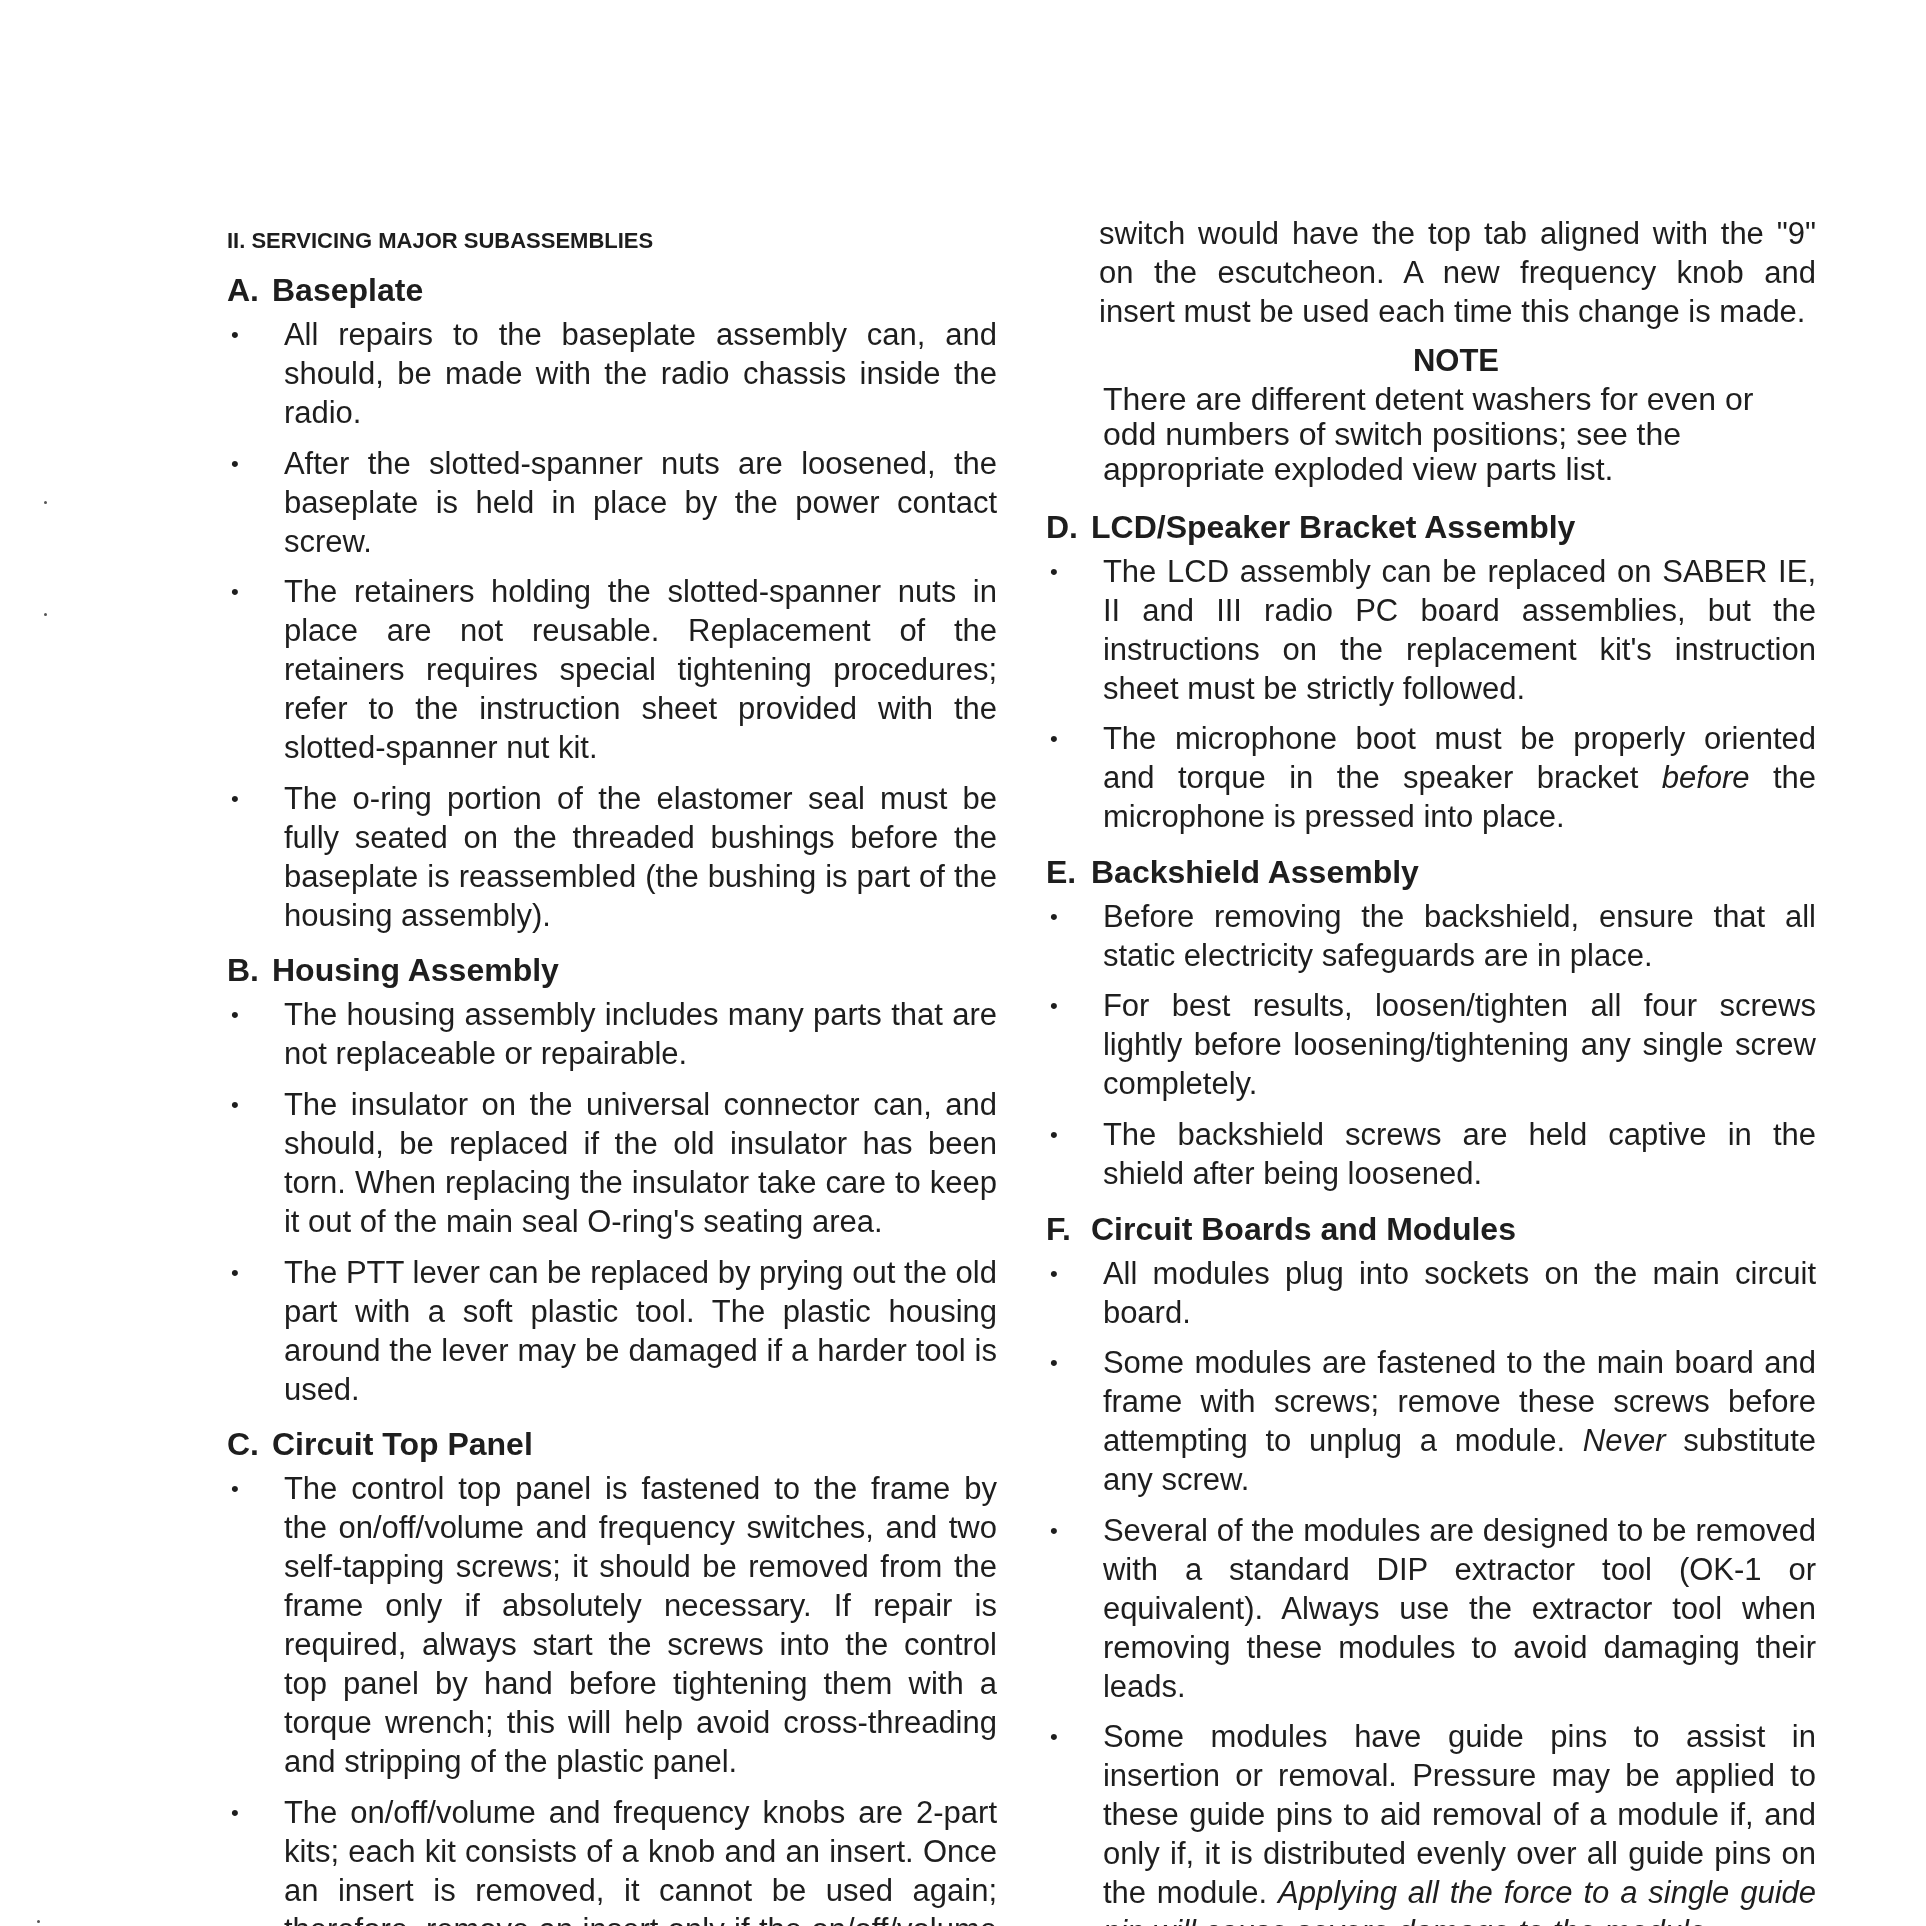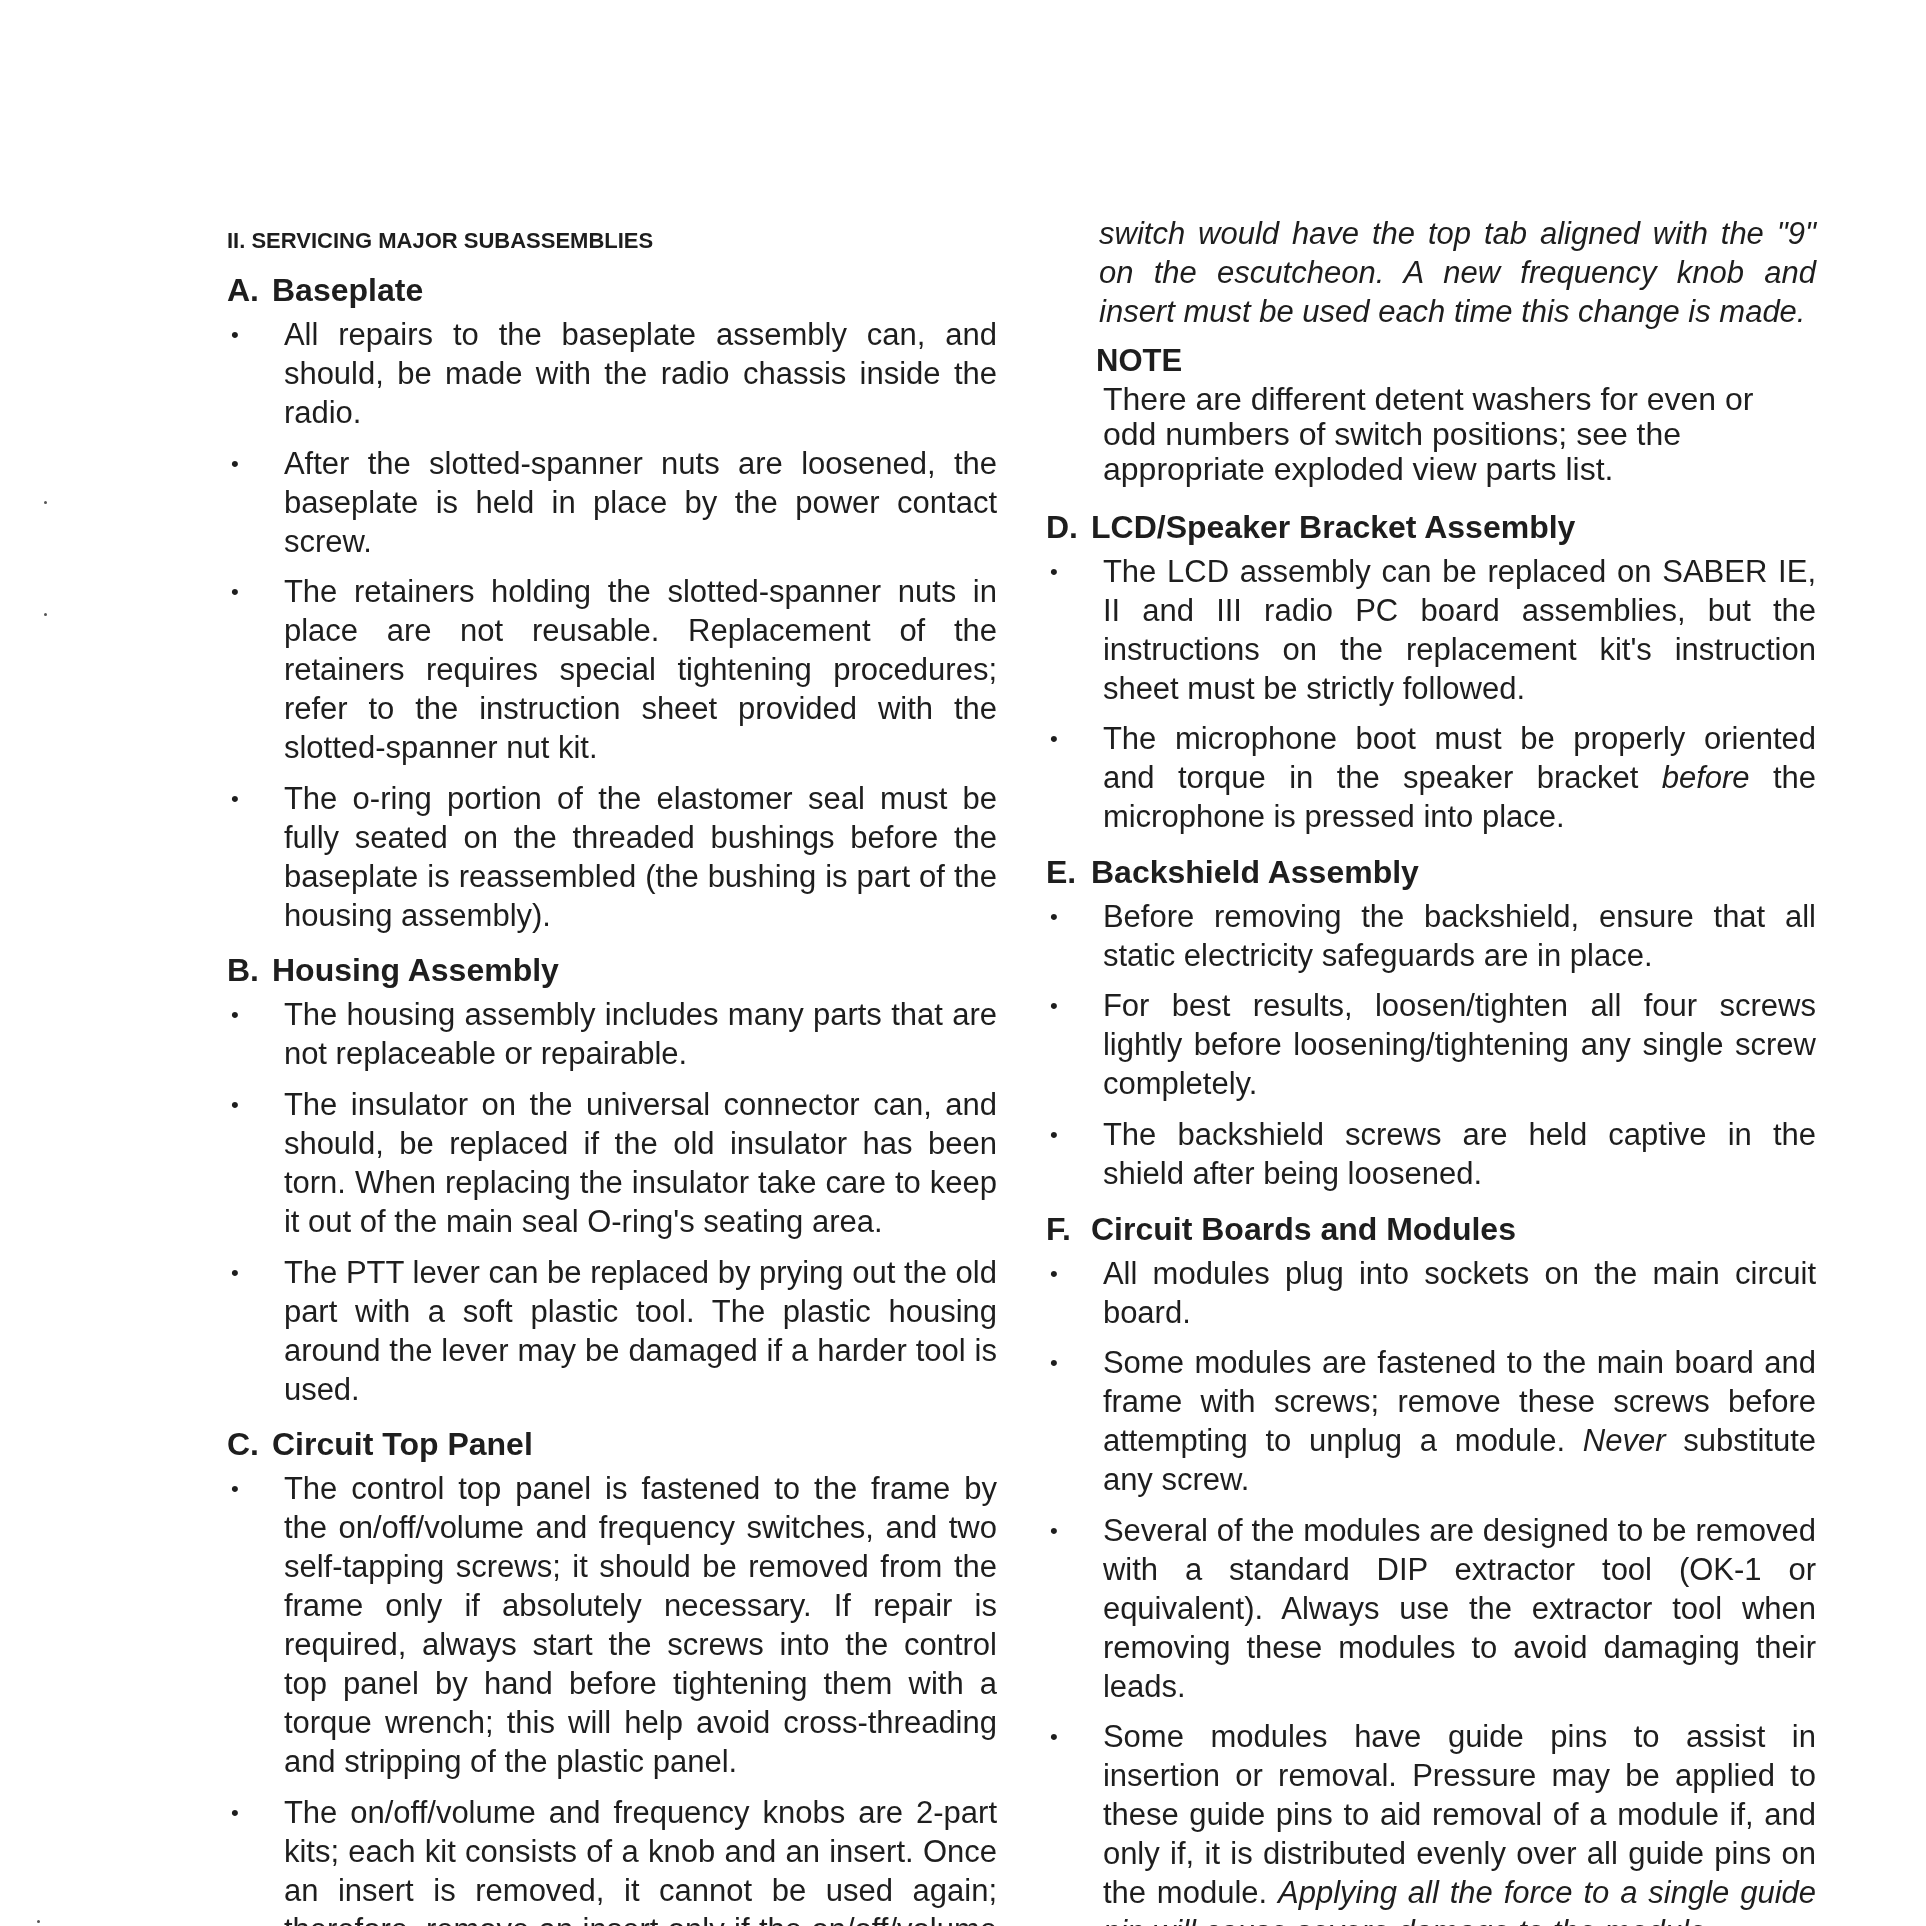--- a/index.html
+++ b/index.html
@@ -7,22 +7,22 @@
          font-family:"Liberation Sans", sans-serif; color:#1e1e1e; }
   .col { position:absolute; top:216px; }
   .col-left { left:227px; width:770px; }
   .col-right { left:1046px; width:770px; top:214px; }
   .h1 { font-weight:bold; font-size:22px; line-height:50px; margin:0; }
   .h2 { font-weight:bold; font-size:32px; line-height:49px; margin:0; display:flex; }
   .h2 .num { width:45px; flex:none; }
   .item { display:flex; font-size:31px; line-height:39px; margin:0 0 11.6px 0; text-align:justify; }
   .item .bullet { width:53px; flex:none; padding-left:3.9px; font-size:22.3px; }
   .item .txt { flex:1; }
-  .para { font-size:31px; line-height:39px; margin:0 0 9.2px 53px; text-align:justify;font-style:italic; }
-  .note-title { font-weight:bold; font-size:31px; line-height:42px; margin:2.3px 0 0 50px; }
+  .para { font-size:31px; line-height:39px; margin:0 0 9.2px 53px; text-align:justify; }
+  .note-title { font-weight:bold; font-size:31px; line-height:42px; text-align:center; margin:2.3px 0 0 50px; }
   .note-body { font-size:32px; line-height:35px; margin:0 0 15.4px 57px; padding-right:62px; }
   .bi { font-weight:normal; font-style:italic; }
   .it { font-style:italic; }
   .speck { position:absolute; width:3.1px; height:3.1px; border-radius:50%; background:#555; }
 </style>
 </head>
 <body>
 
 <div class="speck" style="left:44px;top:501px;"></div>
 <div class="speck" style="left:44px;top:613px;"></div>

